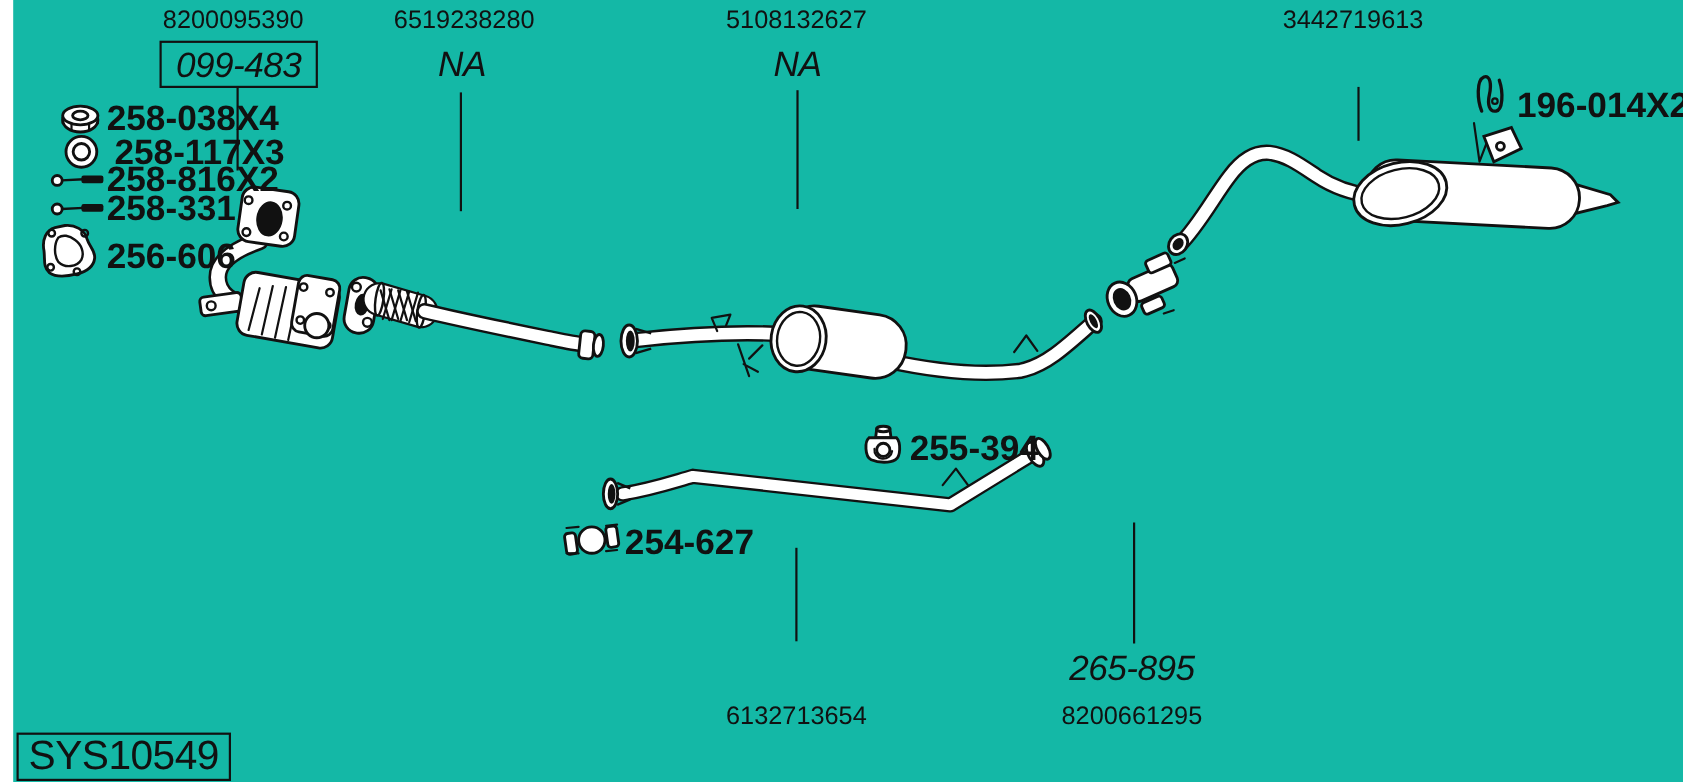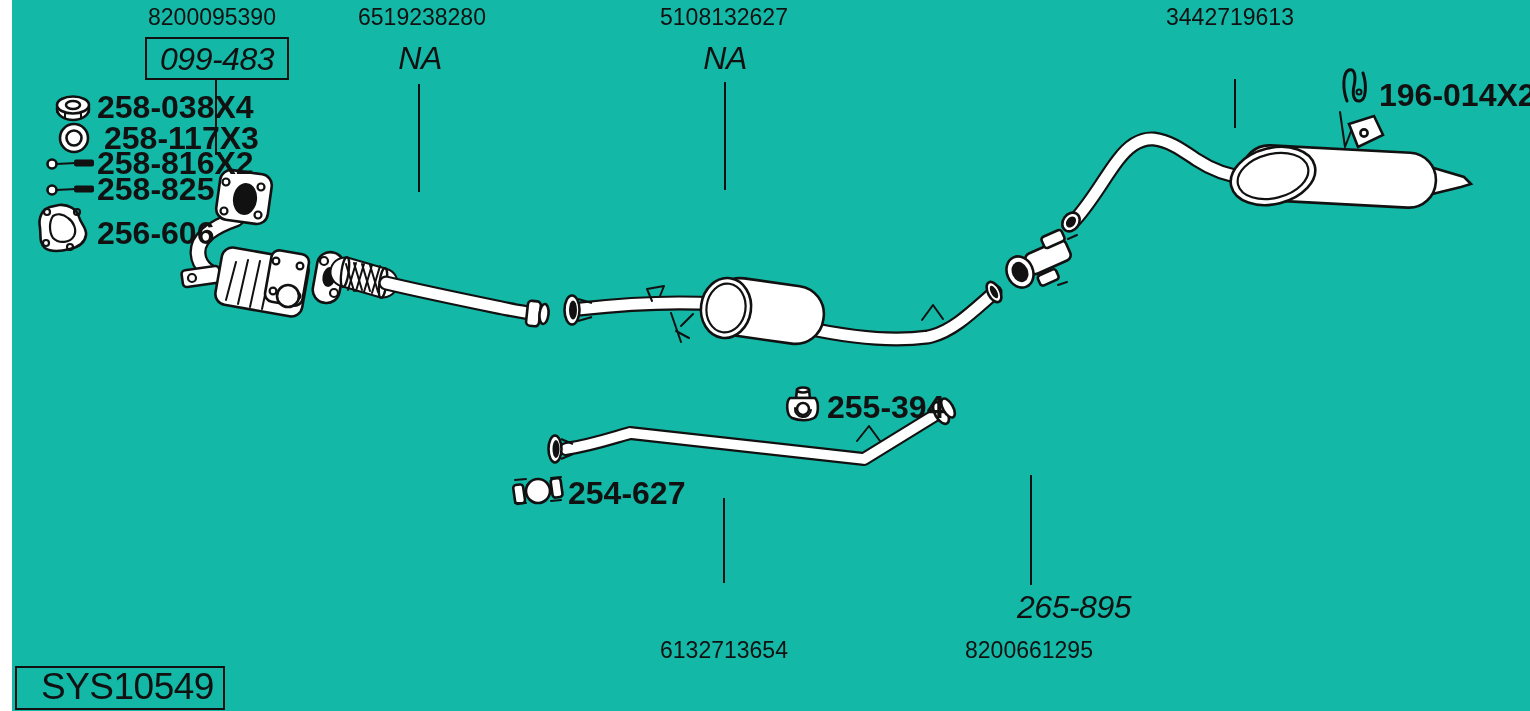--- a/index.html
+++ b/index.html
@@ -18,21 +18,21 @@
   .ref{font-size:32px;line-height:44px;letter-spacing:-0.5px;font-style:italic;}
   .ctr{transform:translateX(-50%);}
   .refbox{
     position:absolute;border:2px solid #111;
     display:flex;align-items:center;justify-content:center;
     box-sizing:border-box;
   }
   .lst{font-size:32px;line-height:25px;font-weight:bold;}
   .sysbox{
     position:absolute;left:3px;top:666px;
-    border:2px solid #111;padding:1px 9px 3px 24px;
+    border:2px solid #111;padding:1px 9px 3px 9px;
     font-size:37px;line-height:36px;letter-spacing:-0.5px;
   }
   
   .ln{fill:#fff;stroke:#111;stroke-width:2.6;}
   .st{fill:none;stroke:#111;stroke-width:2.2;}
   .st2{fill:none;stroke:#111;stroke-width:2;stroke-linecap:round;stroke-linejoin:round;}
   .ink{fill:#111;stroke:none;}
   .t-o{fill:none;stroke:#111;stroke-width:15;stroke-linecap:round;stroke-linejoin:round;}
   .t-i{fill:none;stroke:#fff;stroke-width:10.6;stroke-linecap:round;stroke-linejoin:round;}
   .leader{stroke:#111;stroke-width:2;}
@@ -208,27 +208,27 @@
   <div class="txt oem ctr" style="left:712px;top:6px">5108132627</div>
   <div class="txt ref ctr" style="left:713px;top:36px">NA</div>
 
   <div class="txt oem ctr" style="left:1218px;top:6px">3442719613</div>
 
   <div class="txt lst" style="left:1367px;top:83px">196-014X2</div>
 
   <div class="txt lst" style="left:85px;top:95px">258-038X4</div>
   <div class="txt lst" style="left:92px;top:126px">258-117X3</div>
   <div class="txt lst" style="left:85px;top:151px">258-816X2</div>
-  <div class="txt lst" style="left:85px;top:177px">258-825</div>
+  <div class="txt lst" style="left:85px;top:177px">258-331</div>
   <div class="txt lst" style="left:85px;top:221px">256-606</div>
 
   <div class="txt lst" style="left:815px;top:395px">255-394</div>
   <div class="txt lst" style="left:556px;top:481px">254-627</div>
 
   <div class="txt oem ctr" style="left:712px;top:639px">6132713654</div>
-  <div class="txt ref ctr" style="left:1062px;top:585px">265-895</div>
+  <div class="txt ref ctr" style="left:1017px;top:585px">265-895</div>
   <div class="txt oem ctr" style="left:1017px;top:639px">8200661295</div>
 
   <div class="sysbox">
     <span>SYS10549</span>
   </div>
 
 </div>
 
 </body></html>

